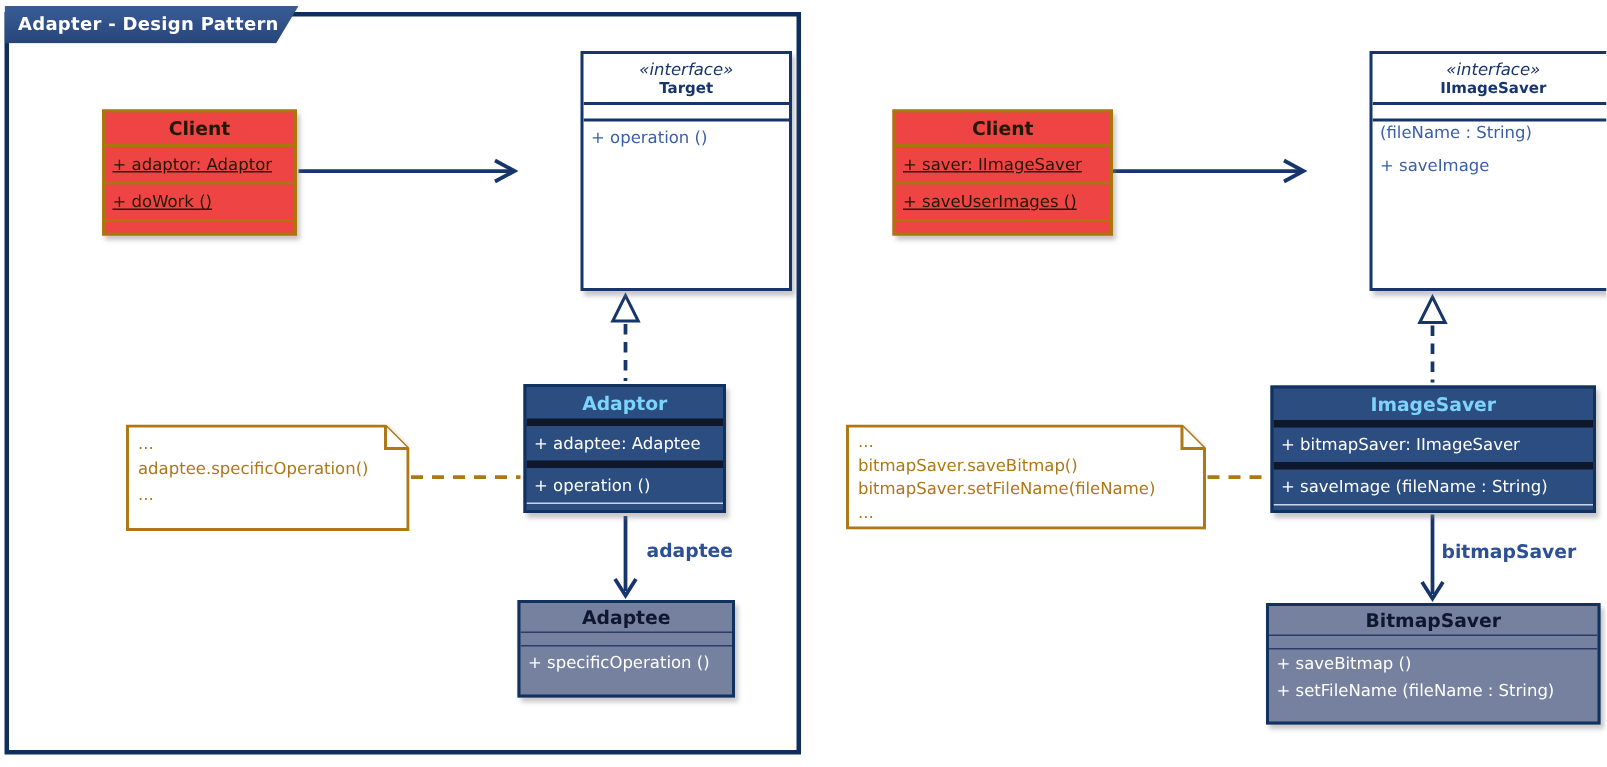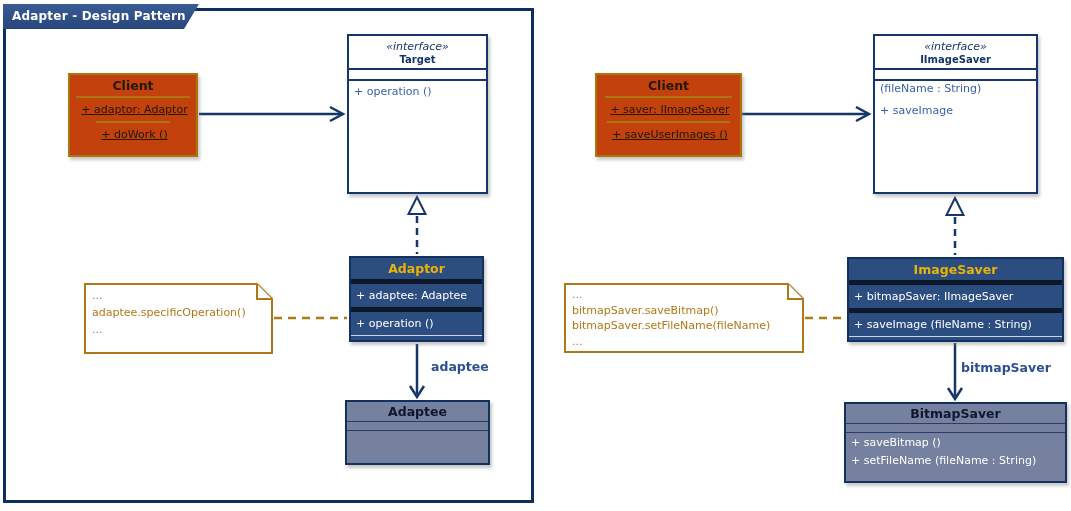--- a/index.html
+++ b/index.html
@@ -20,35 +20,35 @@
 
   
   .uml-box { position: absolute; z-index: 6; display: flex; flex-direction: column;
              border: 2px solid #123567; box-shadow: 2px 3px 3px rgba(130,130,130,0.45);
              overflow: hidden; }
   .uml-title { text-align: center; font-weight: bold; font-size: 12.5px; padding: 3px 2px 3px; white-space: nowrap; }
   .uml-row { font-size: 11px; padding: 5px 2px 5px 5px; white-space: nowrap; overflow: hidden; }
   .uml-fill { flex: 1 1 auto; }
 
   
-  .orange { background: #c2410c; border-color: #a9770e; color: #231803; align-items: center; }
+  .orange { background: #ef4444; border-color: #a9770e; color: #231803; }
   .orange .uml-row { border-top: 2px solid #a9770e; text-decoration: underline; }
   .orange .uml-fill { border-top: 2px solid #a9770e; }
 
   
-  .iface { background: #ffffff; border-color: #16356b; }
+  .iface { background: #ffffff; border-color: #16356b; margin-left: 40px; }
   .iface .stereo { text-align: center; font-style: italic; font-size: 11px; color: #16356b; padding-top: 4px; }
   .iface .uml-title { color: #16356b; font-size: 10px; padding-top: 1px; }
   .iface .sep { border-top: 2px solid #16356b; }
   .iface .gap { height: 9px; }
   .iface .uml-row { color: #3a5ea8; padding-top: 4px; }
 
   
   .navy { background: #2c4d80; border-color: #11315f; color: #ffffff; }
-  .navy .uml-title { color: #eab308; }
+  .navy .uml-title { color: #7dd3fc; }
   .navy .uml-row { border-top: 5px solid #0f172a; }
   .navy .uml-fill { border-top: 1px solid #ccd5e6; }
 
   
   .slate { background: #75819f; border-color: #11315f; }
   .slate .uml-title { color: #0f1730; padding: 2px 2px; }
   .slate .sep { border-top: 1px solid #2b3c66; }
   .slate .gap { height: 8px; }
   .slate .uml-row { color: #ffffff; padding: 4px 2px 1px 5px; }
 
@@ -132,20 +132,21 @@
     <div class="uml-row">+ adaptee: Adaptee</div>
     <div class="uml-row">+ operation ()</div>
     <div class="uml-fill"></div>
   </div>
 
   <div class="uml-box slate" style="left:345px; top:400px; width:145px; height:65px;">
     <div class="uml-title">Adaptee</div>
     <div class="sep"></div>
     <div class="gap"></div>
     <div class="sep"></div>
+    <div class="uml-row">+ specificOperation ()</div>
   </div>
 
   <div class="note note-l" style="left:84px; top:283px; width:189px; height:71px;">
     <svg width="189" height="71" viewBox="0 0 189 71">
       <g style="filter: drop-shadow(2px 2px 1.5px rgba(0,0,0,0.2));">
         <path d="M1 1 H173 L188 16 V70 H1 Z" fill="#ffffff" stroke="#af7817" stroke-width="2"></path>
         <path d="M173 1 V16 H188" fill="#ffffff" stroke="#af7817" stroke-width="2"></path>
       </g>
     </svg>
     <div class="note-text">

